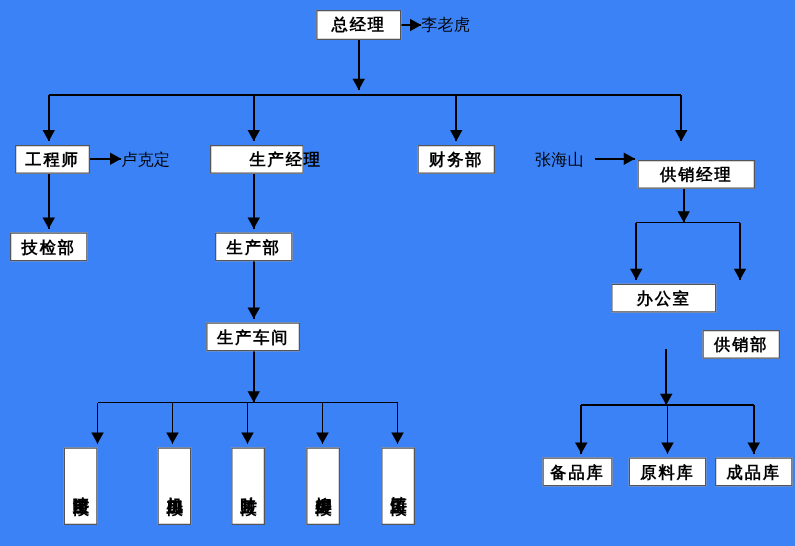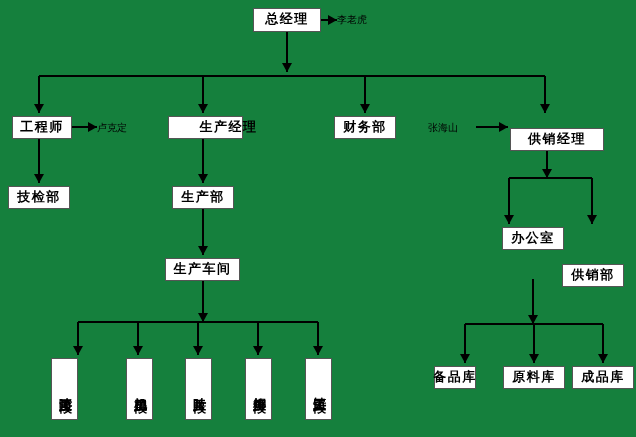--- a/index.html
+++ b/index.html
@@ -5,22 +5,22 @@
 <style>
   html, body {
     margin: 0;
     padding: 0;
     background: #ffffff;
   }
   #canvas {
     position: relative;
     width: 636px;
     height: 437px;
-    background: #15803d;
-    font-family: Liberation Mono, monospace;
+    background: #3b82f6;
+    font-family: Liberation Serif, serif;
     overflow: hidden;
   }
   #wires {
     position: absolute;
     left: 0;
     top: 0;
     width: 636px;
     height: 437px;
     pointer-events: none;
   }
@@ -43,21 +43,21 @@
   }
   .node.vert {
     writing-mode: vertical-rl;
     text-orientation: upright;
     letter-spacing: 1px;
     white-space: normal;
   }
   .plain {
     position: absolute;
     color: #000000;
-    font-size: 10px;
+    font-size: 13px;
     font-weight: normal;
     letter-spacing: 0px;
     white-space: nowrap;
     display: flex;
     align-items: center;
     z-index: 3;
     background: transparent;
   }
 </style>
 </head>
@@ -177,24 +177,24 @@
 <div class="node" style="left: 253px; top: 8px; width: 68px; height: 24px;">总经理</div>
     <div class="plain" style="left: 337px; top: 10px; width: 52px; height: 20px;">李老虎</div>
     <div class="node" style="left: 12px; top: 116px; width: 60px; height: 23px;">工程师</div>
     <div class="plain" style="left: 97px; top: 118px; width: 48px; height: 19px;">卢克定</div>
     <div class="node" style="left: 168px; top: 116px; width: 75px; height: 23px; padding-left: 46px;">生产经理</div>
     <div class="node" style="left: 334px; top: 116px; width: 62px; height: 23px;">财务部</div>
     <div class="plain" style="left: 428px; top: 118px; width: 46px; height: 19px;">张海山</div>
     <div class="node" style="left: 510px; top: 128px; width: 94px; height: 23px;">供销经理</div>
     <div class="node" style="left: 8px; top: 186px; width: 62px; height: 23px;">技检部</div>
     <div class="node" style="left: 172px; top: 186px; width: 62px; height: 23px;">生产部</div>
-    <div class="node" style="left: 502px; top: 227px; width: 62px; height: 23px;">办公室</div>
+    <div class="node" style="left: 489px; top: 227px; width: 84px; height: 23px;">办公室</div>
     <div class="node" style="left: 562px; top: 227px; width: 62px; height: 23px; margin-top: 37px;">供销部</div>
     <div class="node" style="left: 165px; top: 258px; width: 75px; height: 23px;">生产车间</div>
     <div class="node vert" style="left: 51px; top: 358px; width: 27px; height: 62px;">喷漆工段</div>
     <div class="node vert" style="left: 126px; top: 358px; width: 27px; height: 62px;">机加工段</div>
     <div class="node vert" style="left: 185px; top: 358px; width: 27px; height: 62px;">叶片工段</div>
     <div class="node vert" style="left: 245px; top: 358px; width: 27px; height: 62px;">柳焊工段</div>
     <div class="node vert" style="left: 305px; top: 358px; width: 27px; height: 62px;">铸工工段</div>
-    <div class="node" style="left: 434px; top: 366px; width: 42px; height: 23px;">备品库</div>
+    <div class="node" style="left: 434px; top: 366px; width: 56px; height: 23px;">备品库</div>
     <div class="node" style="left: 503px; top: 366px; width: 62px; height: 23px;">原料库</div>
     <div class="node" style="left: 572px; top: 366px; width: 62px; height: 23px;">成品库</div>
   </div>
 
 </body></html>

